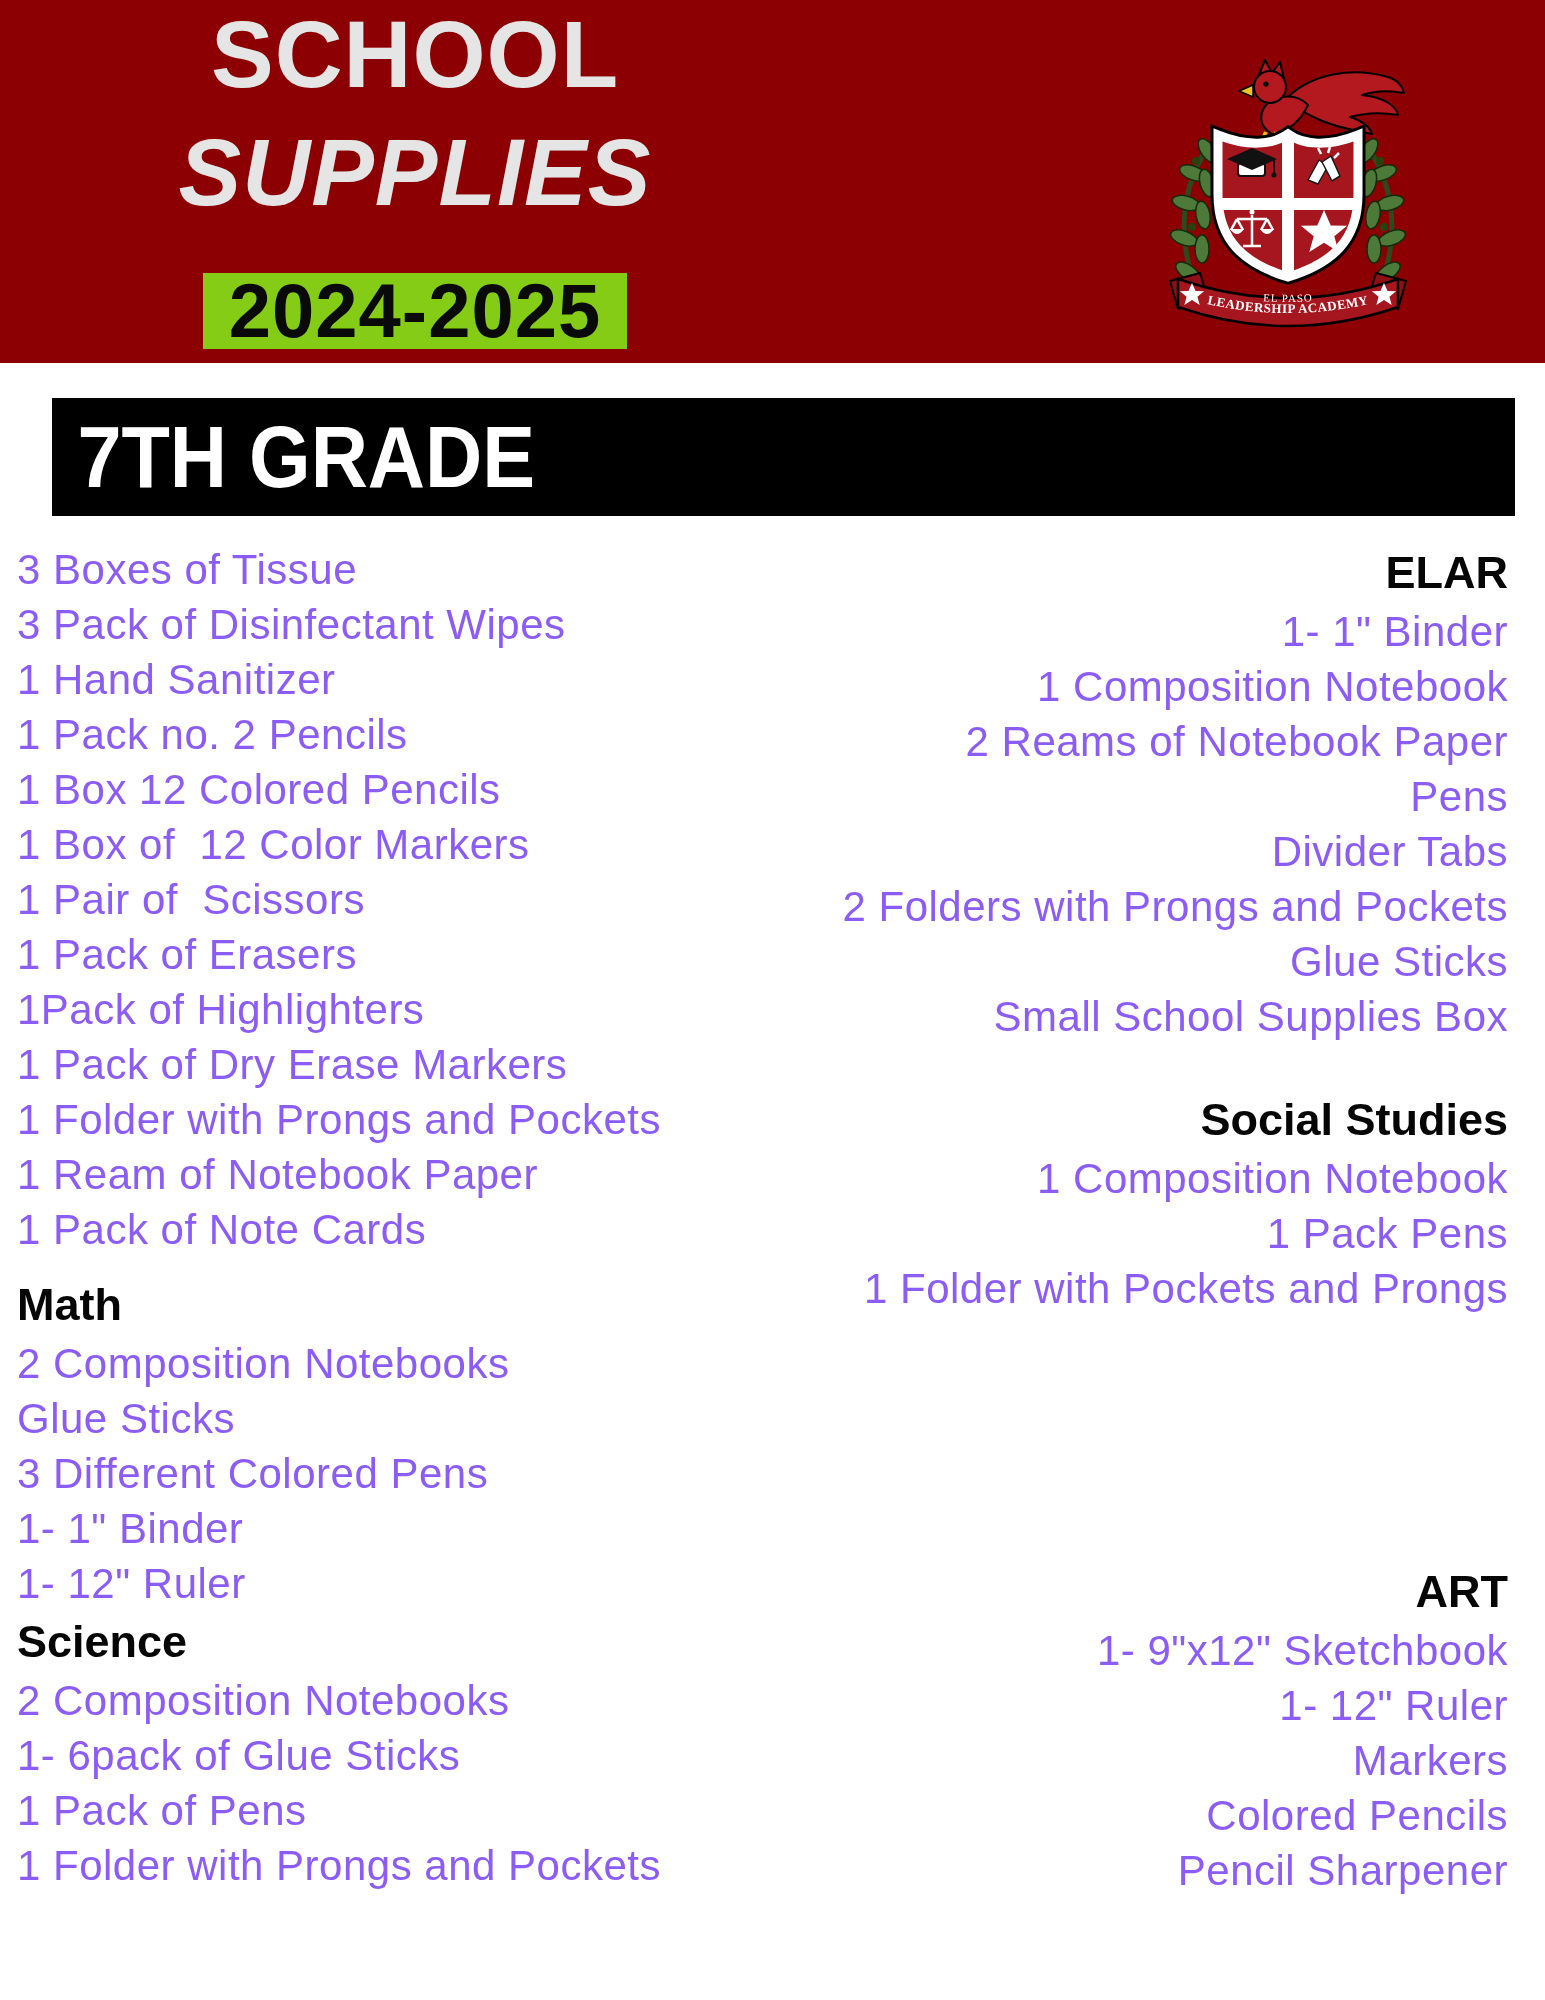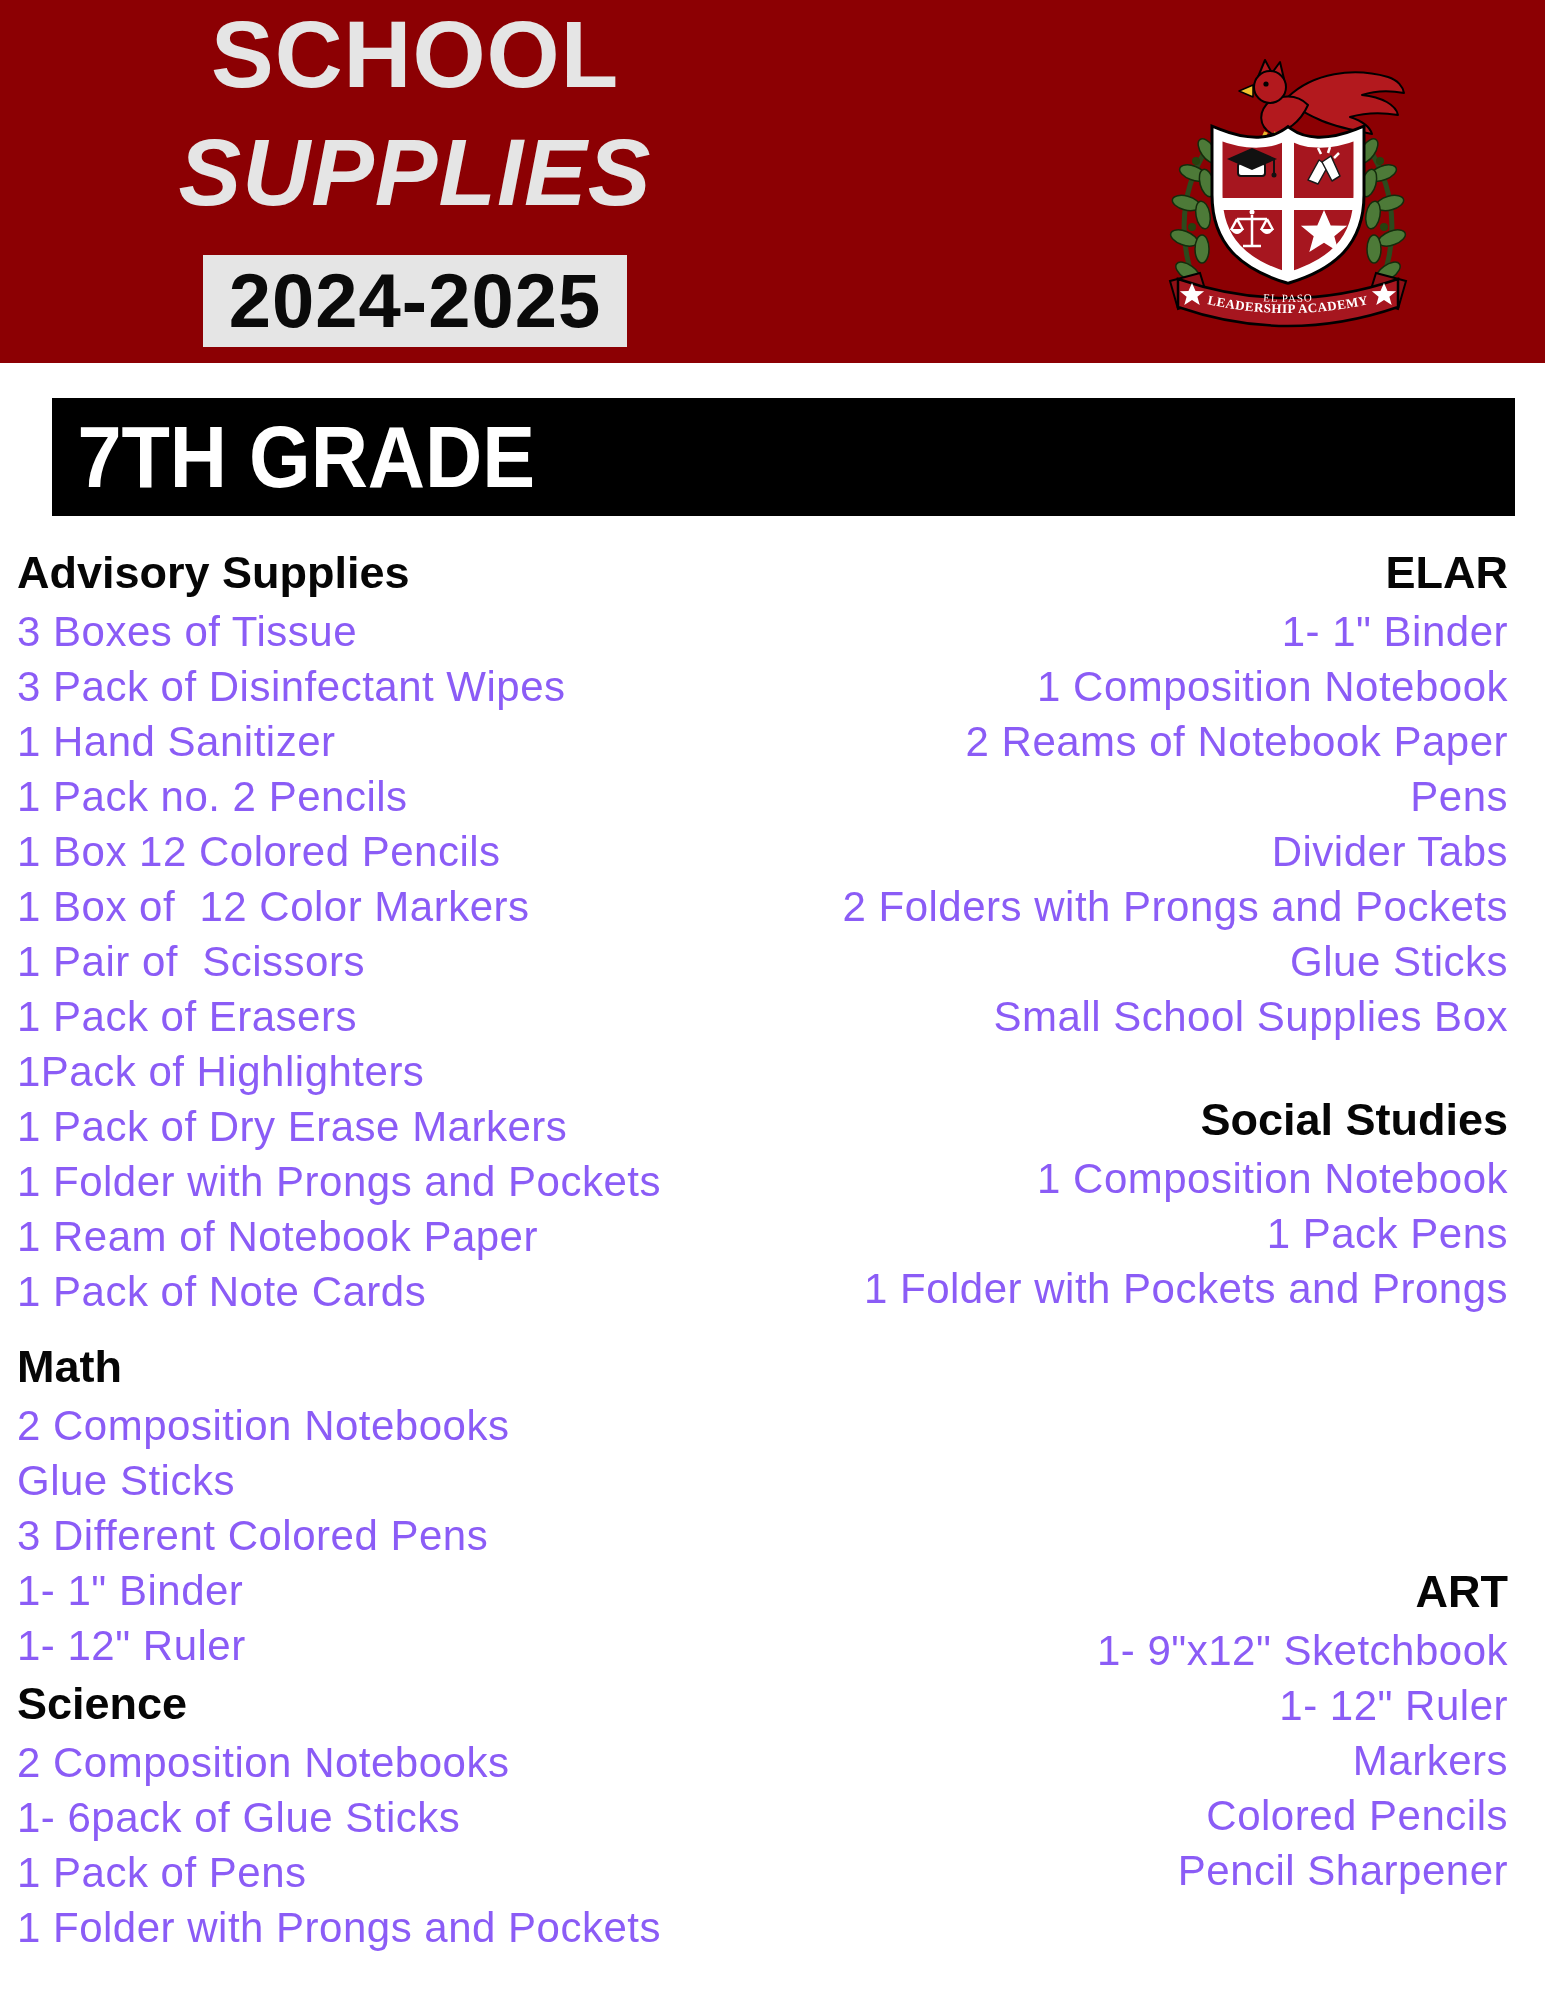--- a/index.html
+++ b/index.html
@@ -8,22 +8,22 @@
     font-family:"Liberation Sans",sans-serif;color:#0b0b0b;overflow:hidden;
   }
   
   .hero{position:absolute;left:0;top:0;width:1545px;height:363px;background:#8C0003;}
   .hero-text{position:absolute;left:150px;top:8px;width:530px;text-align:center;}
   .hero-title-line{
     font-weight:700;font-size:94px;line-height:94px;color:#e5e5e5;letter-spacing:1px;
   }
   .hero-title-line.second{margin-top:24px;font-style:italic;}
   .year-badge{
-    display:inline-block;margin-top:35px;background:#e5e5e5;color:#0a0a0a;
-    font-weight:700;font-size:76px;line-height:76px;padding:8px 26px;letter-spacing:1px;
+    display:inline-block;margin-top:53px;background:#84cc16;color:#0a0a0a;
+    font-weight:700;font-size:76px;line-height:76px;padding:0 26px;letter-spacing:1px;
   }
   .crest{position:absolute;left:1148px;top:35px;width:280px;height:300px;}
   
   .grade-banner{
     position:absolute;left:52px;top:398px;width:1463px;height:118px;background:#000000;
     line-height:118px;
   }
   .grade-banner span{
     display:inline-block;color:#ffffff;font-weight:700;font-size:88px;
     transform:scaleX(0.9);transform-origin:center;letter-spacing:0px;
@@ -159,21 +159,20 @@
   </svg>
 </header>
 
 <div class="grade-banner">
   <span>7TH GRADE</span>
 </div>
 
 <main>
   <div class="col left" id="col-left">
       <section class="section" style="margin-top: 0px;">
-        <h2 class="sec-heading">Advisory Supplies</h2>
         <div class="item">3 Boxes of Tissue</div>
         <div class="item">3 Pack of Disinfectant Wipes</div>
         <div class="item">1 Hand Sanitizer</div>
         <div class="item">1 Pack no. 2 Pencils</div>
         <div class="item">1 Box 12 Colored Pencils</div>
         <div class="item">1 Box of  12 Color Markers</div>
         <div class="item">1 Pair of  Scissors</div>
         <div class="item">1 Pack of Erasers</div>
         <div class="item">1Pack of Highlighters</div>
         <div class="item">1 Pack of Dry Erase Markers</div>

